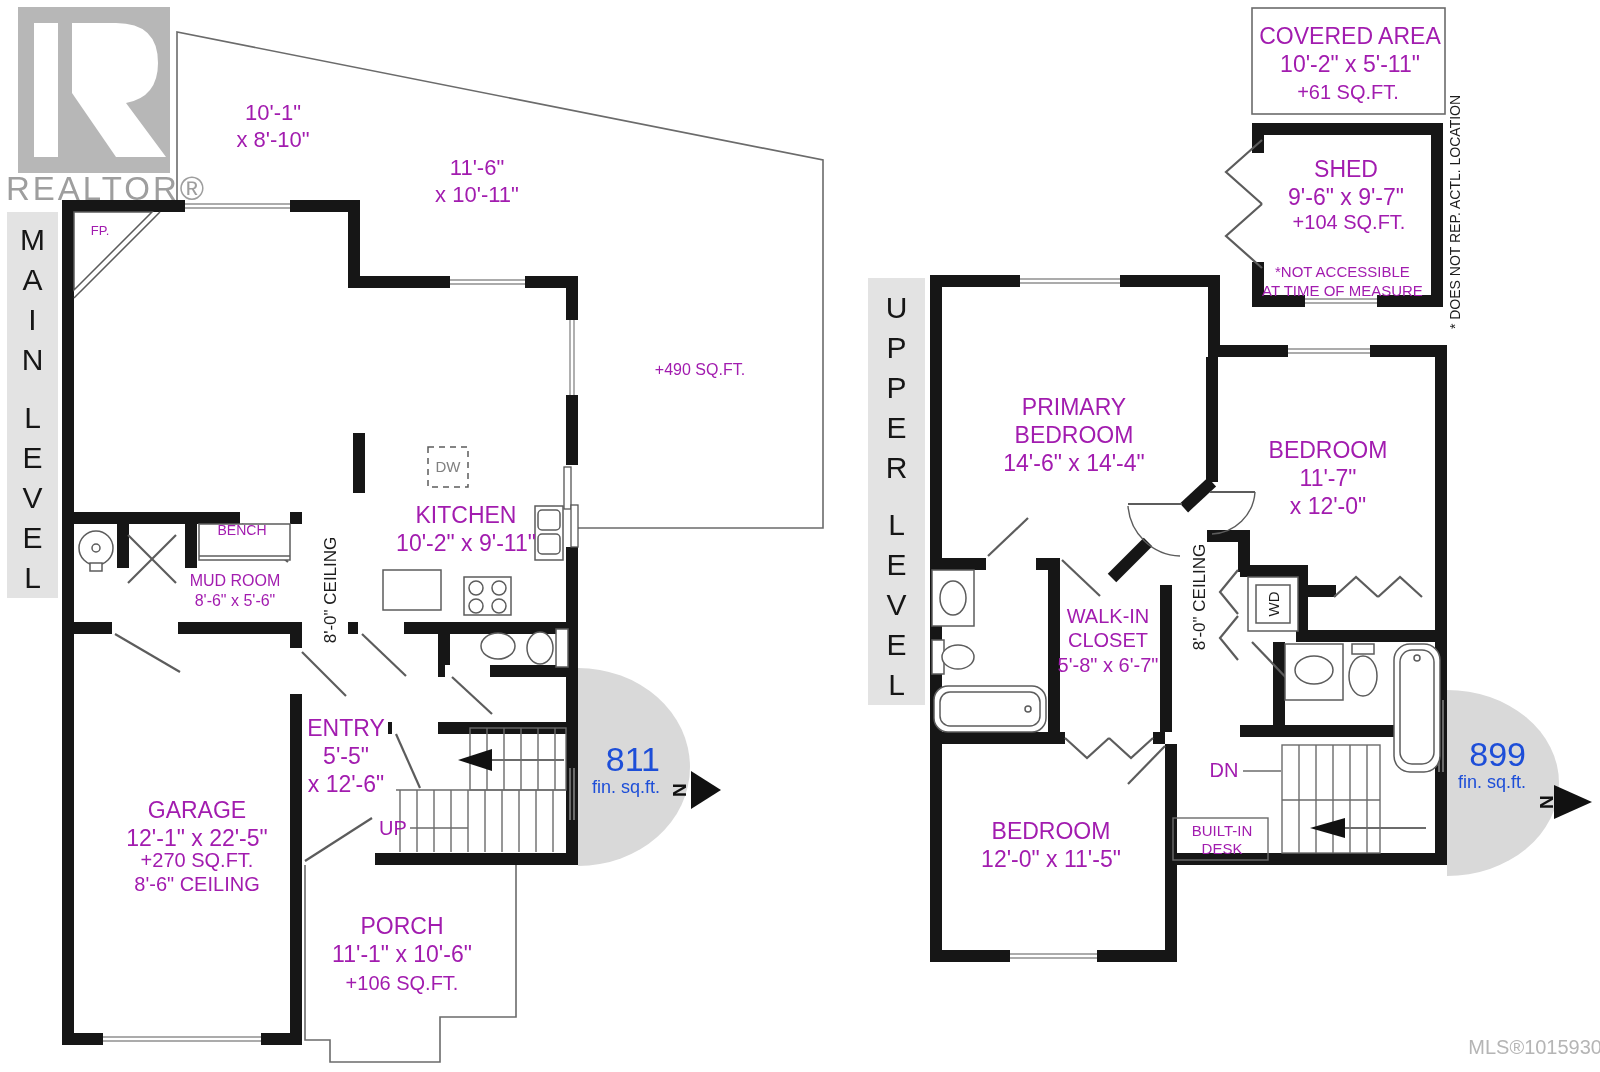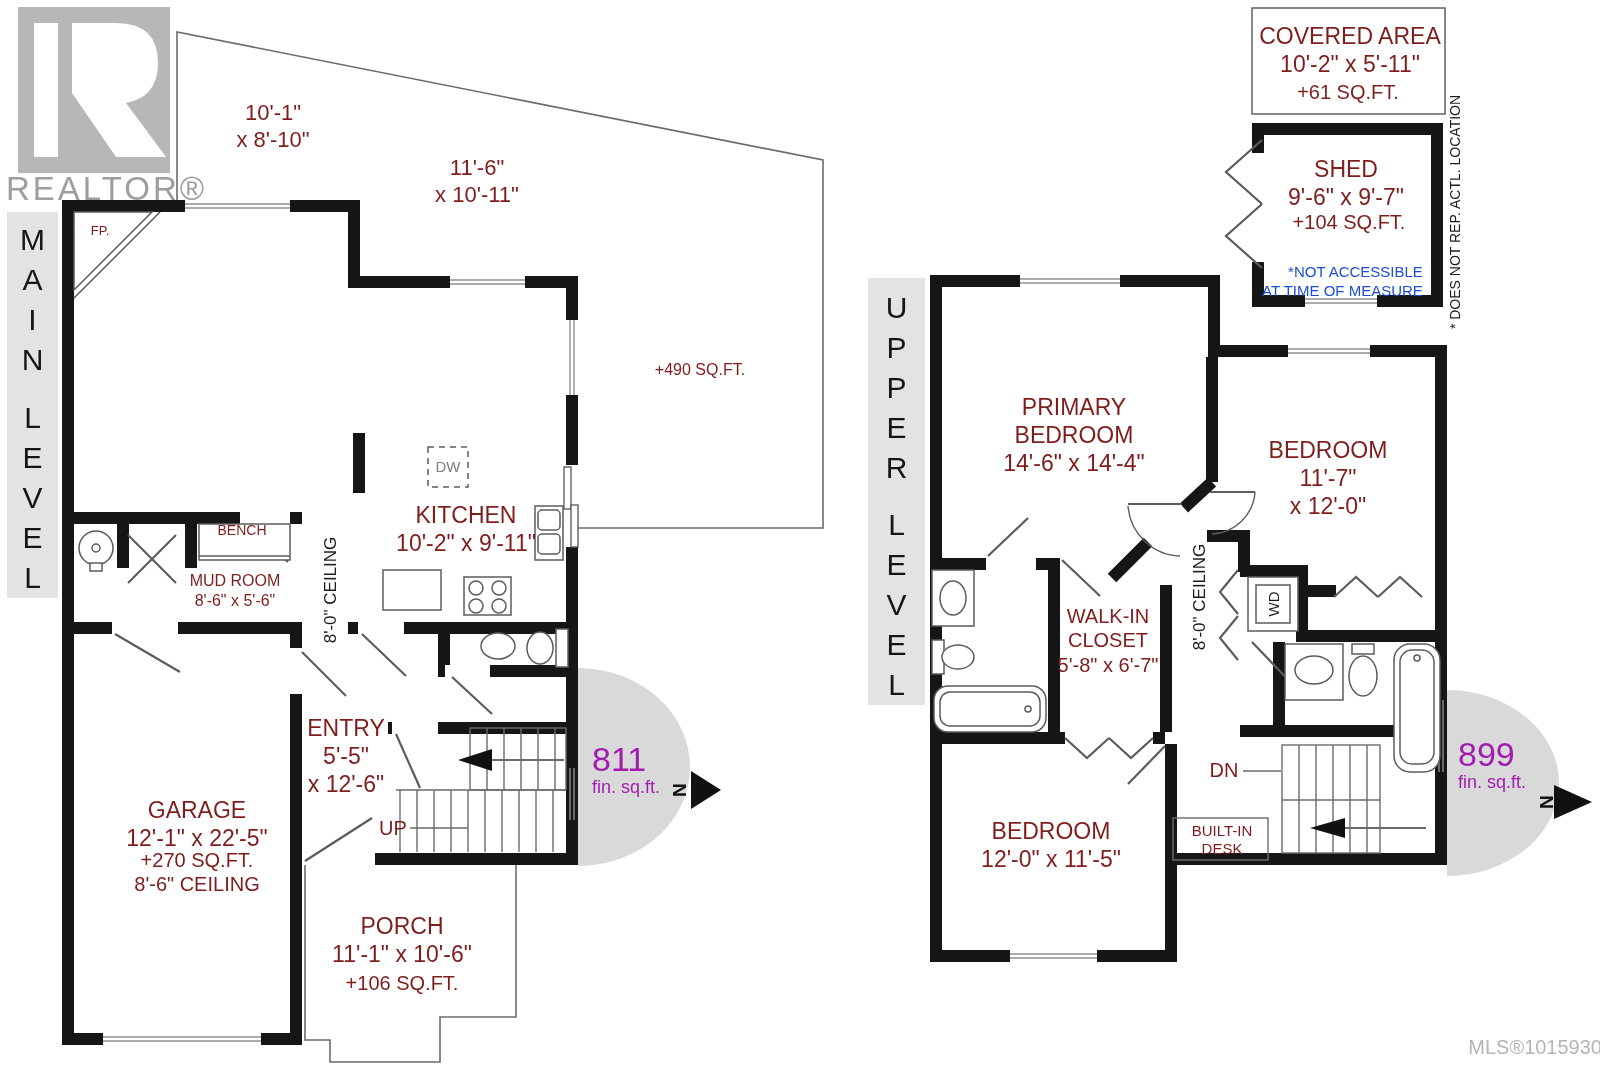--- a/index.html
+++ b/index.html
@@ -1,39 +1,39 @@
 <!DOCTYPE html>
 <html><head>
 <meta charset="utf-8">
 <style>
   html,body{margin:0;padding:0;background:#fff;}
   #canvas{position:relative;width:1600px;height:1072px;background:#fff;overflow:hidden;
           font-family:"Liberation Sans",sans-serif;color:#1c1c1c;}
   svg{position:absolute;left:0;top:0;}
   .lbl{position:absolute;transform:translate(-50%,-50%);text-align:center;white-space:pre-line;
-       line-height:1.22;color:#7f1d1d;}
-  .lt{position:absolute;white-space:pre-line;line-height:1.25;text-align:right;color:#1d4ed8;}
+       line-height:1.22;color:#a21caf;}
+  .lt{position:absolute;white-space:pre-line;line-height:1.25;text-align:center;color:#a21caf;}
   .vlbl{position:absolute;transform:translate(-50%,-50%) rotate(-90deg);white-space:nowrap;color:#1c1c1c;}
   .nlbl{position:absolute;transform:translate(-50%,-50%) rotate(90deg);font-weight:bold;color:#111;}
   .fs13{font-size:13px}.fs14{font-size:14px}.fs15{font-size:15px}.fs17{font-size:17px}
   .fs19{font-size:19px}.fs20{font-size:20px}.fs21{font-size:16px}.fs22{font-size:22px}
   .fs23{font-size:23px}
   .strip{position:absolute;background:#e3e3e3;display:flex;flex-direction:column;align-items:center;
          font-size:30px;color:#161616;z-index:0;}
   .strip span{line-height:30px;margin:5px 0;}
   .strip .sp{height:16px;}
   #strip-main{left:7px;top:212px;width:51px;height:378px;padding-top:8px;}
   #strip-upper{left:868px;top:278px;width:57px;height:417px;padding-top:10px;}
   .compass{position:absolute;background:#d9d9d9;z-index:0;}
   #compass-main{left:578px;top:668px;width:112px;height:198px;border-radius:0 112px 112px 0/0 99px 99px 0;}
   #compass-upper{left:1447px;top:690px;width:112px;height:186px;border-radius:0 112px 112px 0/0 93px 93px 0;}
   .arrow{position:absolute;width:0;height:0;z-index:4;}
   #arrow-main{left:691px;top:771px;border-top:19px solid transparent;border-bottom:19px solid transparent;border-left:30px solid #111;}
   #arrow-upper{left:1554px;top:785px;border-top:17px solid transparent;border-bottom:17px solid transparent;border-left:38px solid #111;}
-  .fin{position:absolute;z-index:3;text-align:left;color:#a21caf;}
+  .fin{position:absolute;z-index:3;text-align:right;color:#1d4ed8;}
   .fin .num{font-size:34px;line-height:34px;}
   .fin .unit{font-size:18px;line-height:22px;}
   #logo{position:absolute;left:18px;top:7px;width:152px;height:166px;background:#b7b7b7;z-index:1;}
   #realtor-word{position:absolute;left:6px;top:170px;font-size:33px;letter-spacing:3px;color:#9e9e9e;z-index:3;}
   #mls{position:absolute;left:1412px;top:1036px;width:190px;text-align:right;font-size:20px;color:#b5b5b5;z-index:3;}
   .z3{z-index:3}
 </style>
 </head>
 <body>
 

